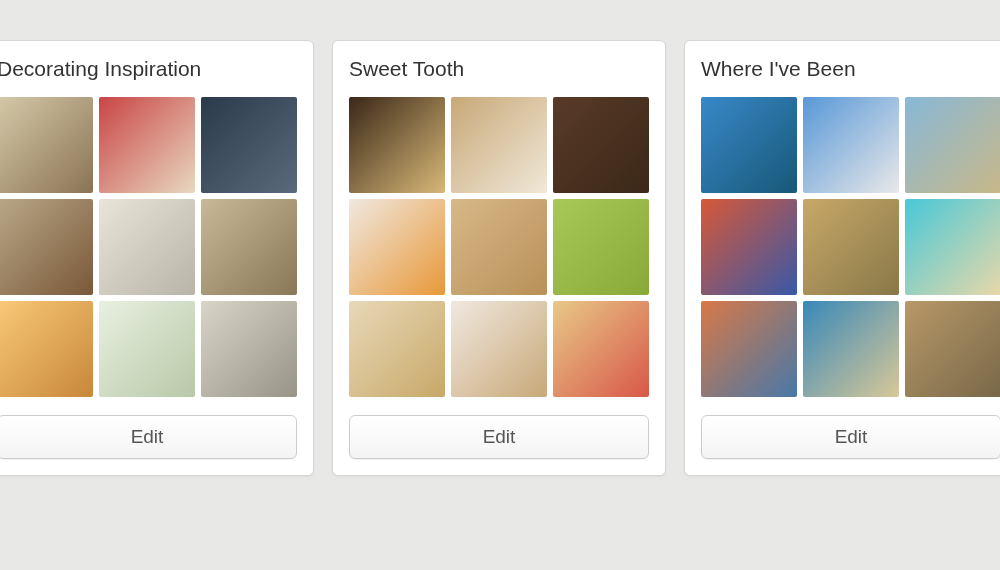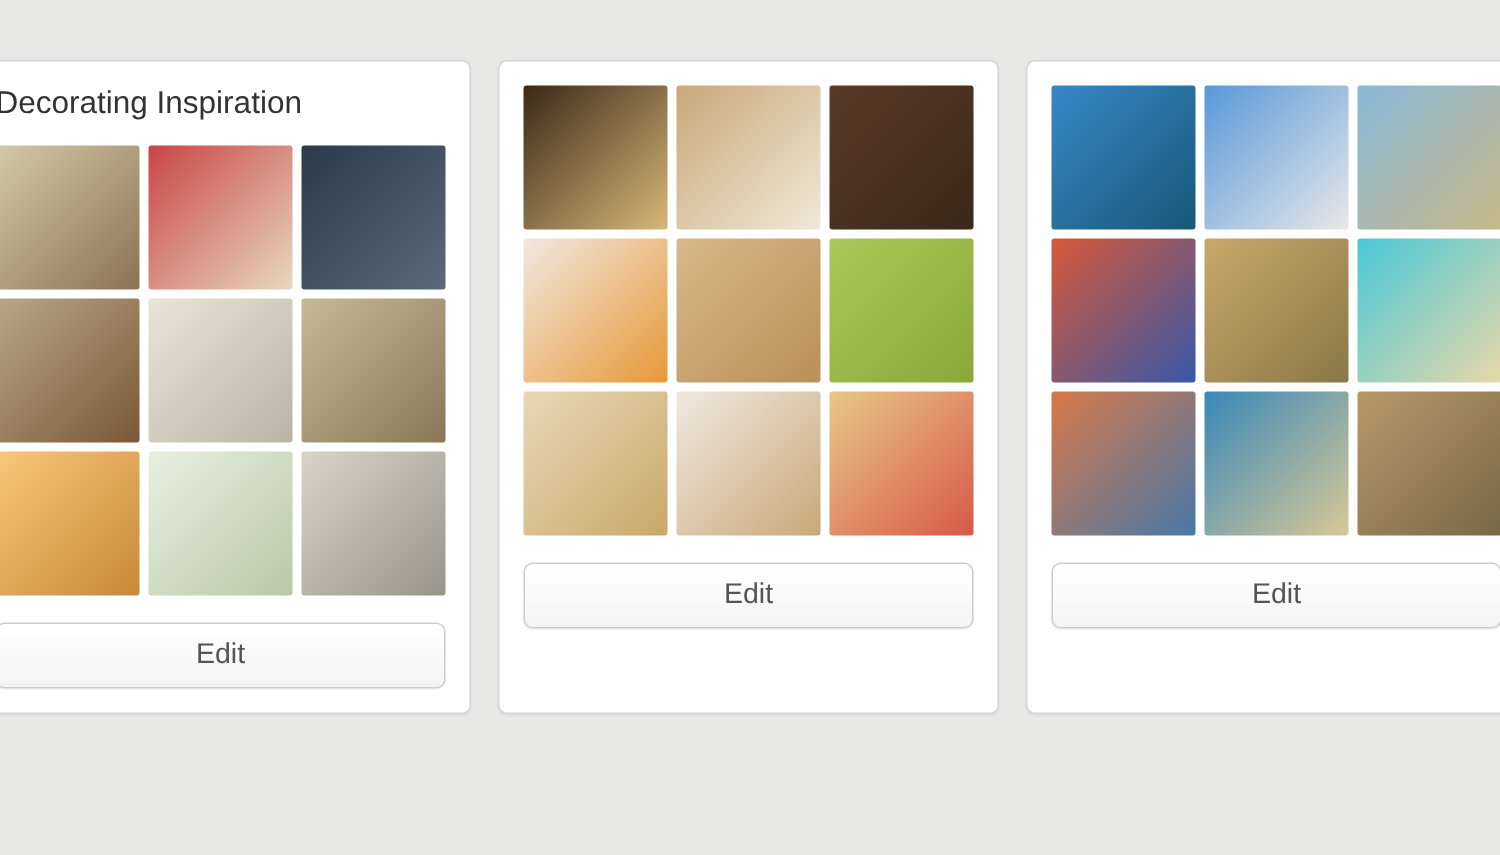--- a/index.html
+++ b/index.html
@@ -108,35 +108,37 @@
       <div class="thumb t-interior-5"></div>
       <div class="thumb t-interior-6"></div>
       <div class="thumb t-interior-7"></div>
       <div class="thumb t-interior-8"></div>
       <div class="thumb t-interior-9"></div>
     </div>
     <button class="edit-button">Edit</button>
   </div>
 
   <div class="board-card">
+    <div class="board-title">Sweet Tooth</div>
     <div class="thumb-grid">
       <div class="thumb t-food-1"></div>
       <div class="thumb t-food-2"></div>
       <div class="thumb t-food-3"></div>
       <div class="thumb t-food-4"></div>
       <div class="thumb t-food-5"></div>
       <div class="thumb t-food-6"></div>
       <div class="thumb t-food-7"></div>
       <div class="thumb t-food-8"></div>
       <div class="thumb t-food-9"></div>
     </div>
     <button class="edit-button">Edit</button>
   </div>
 
   <div class="board-card">
+    <div class="board-title">Where I've Been</div>
     <div class="thumb-grid">
       <div class="thumb t-travel-1"></div>
       <div class="thumb t-travel-2"></div>
       <div class="thumb t-travel-3"></div>
       <div class="thumb t-travel-4"></div>
       <div class="thumb t-travel-5"></div>
       <div class="thumb t-travel-6"></div>
       <div class="thumb t-travel-7"></div>
       <div class="thumb t-travel-8"></div>
       <div class="thumb t-travel-9"></div>

